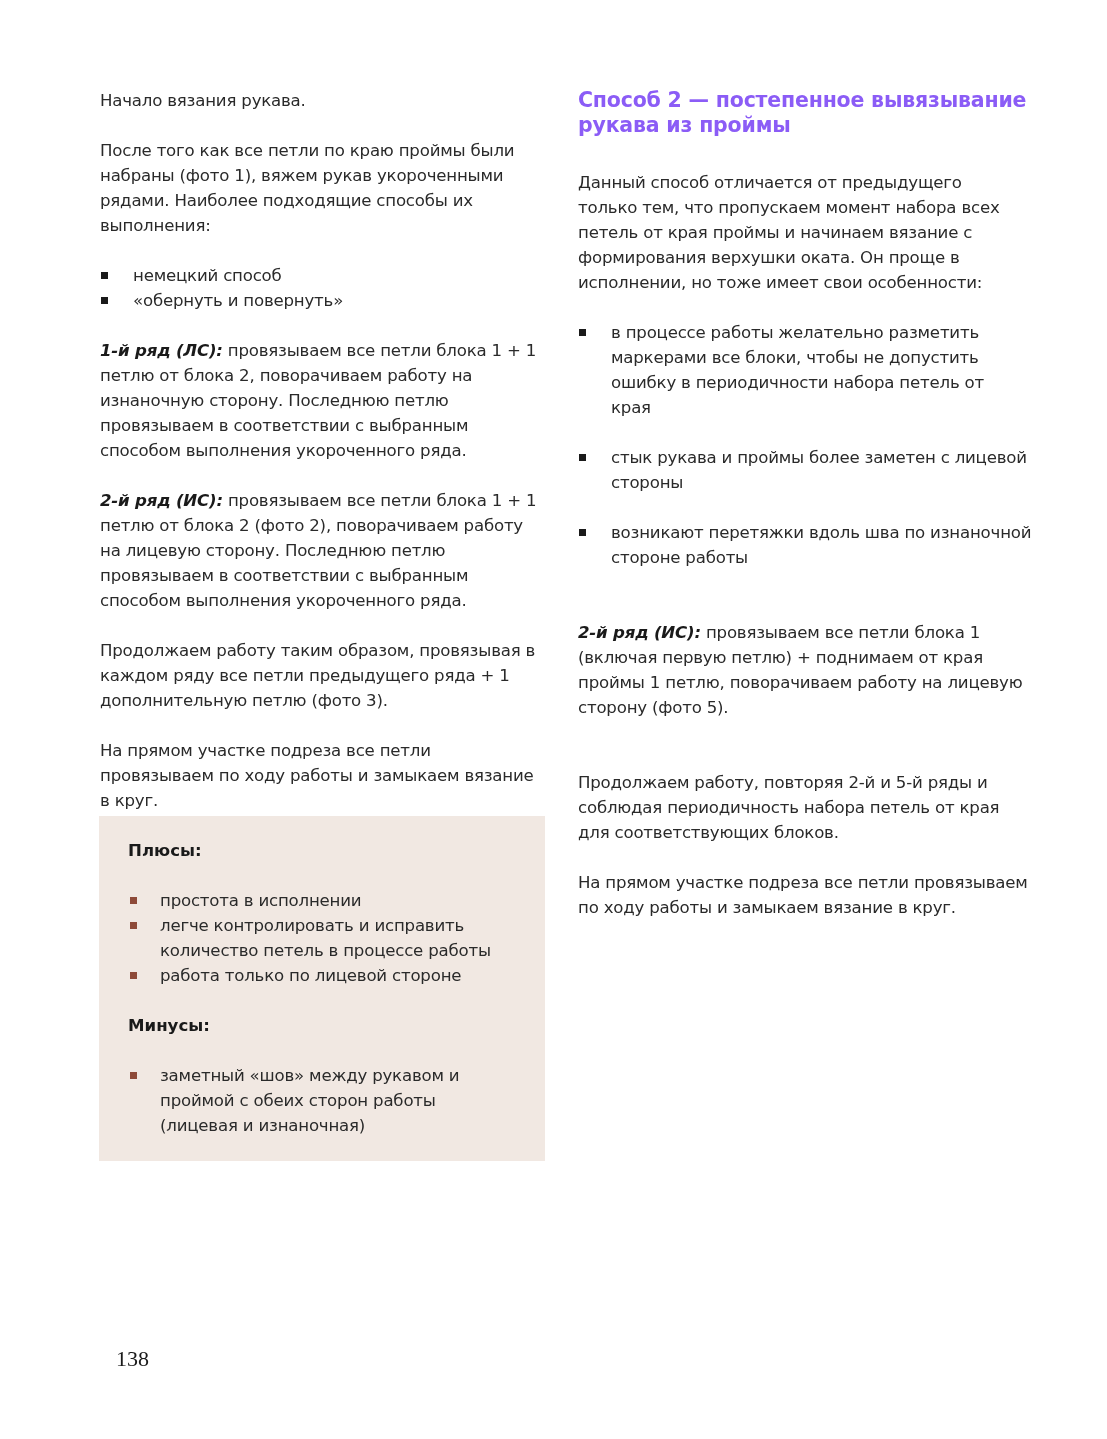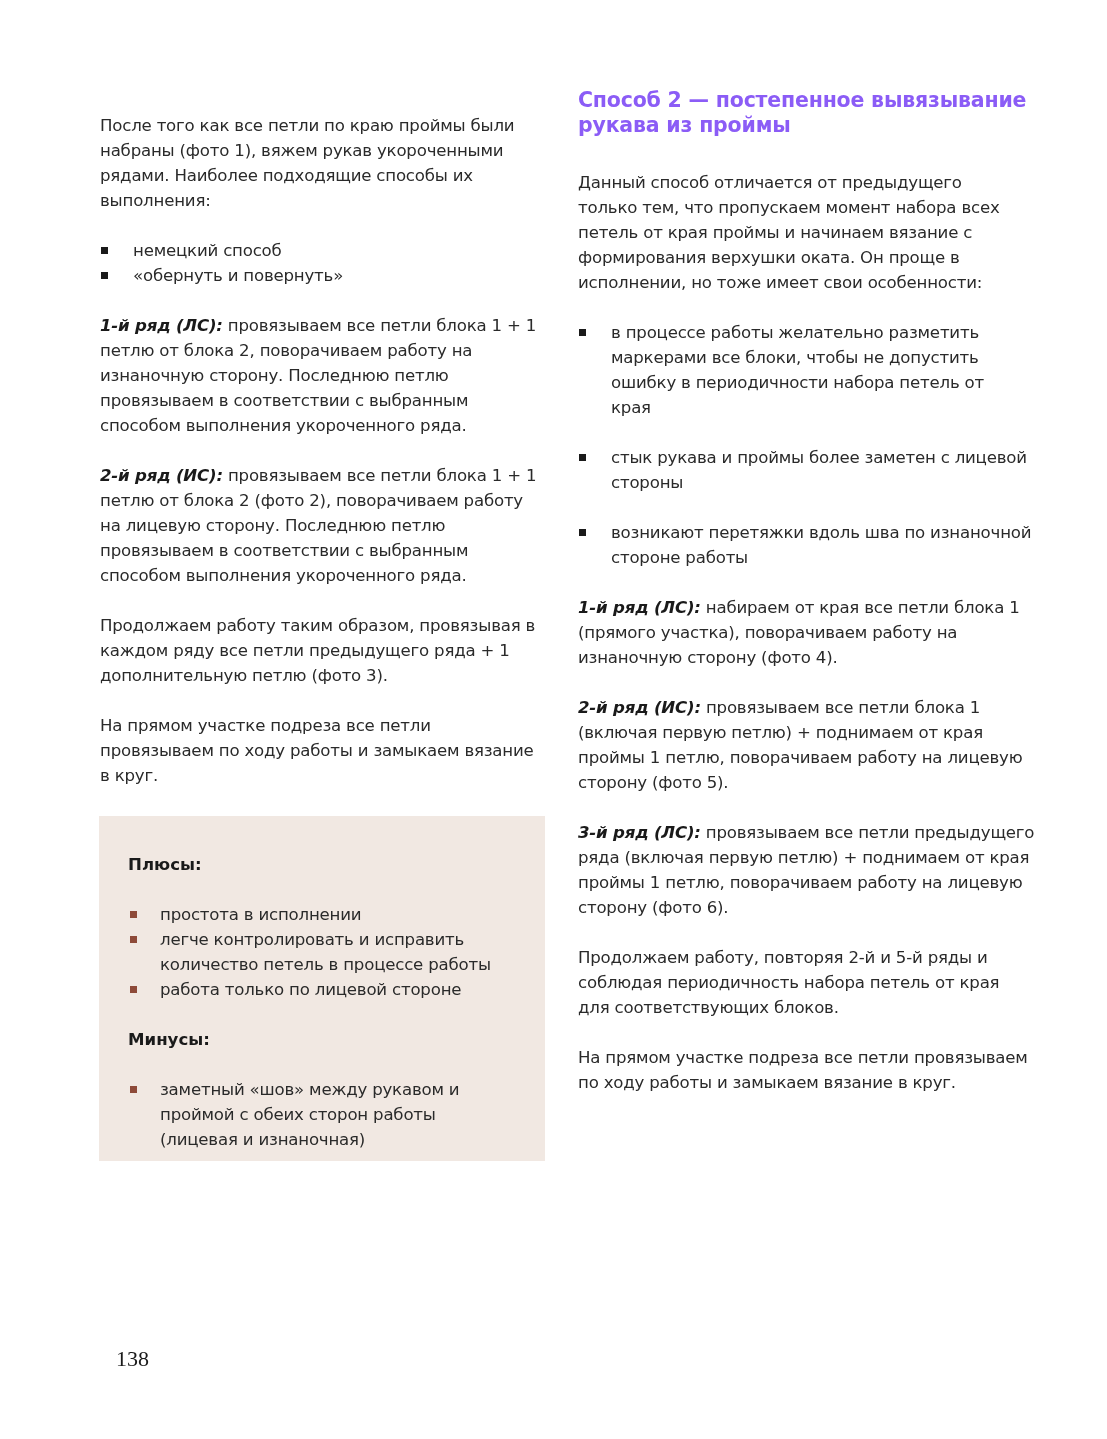--- a/index.html
+++ b/index.html
@@ -19,33 +19,34 @@
     }
     ul { list-style: none; margin: 0; padding: 0; }
     li { position: relative; padding-left: 33px; font-size: 16.6px; line-height: 25px; letter-spacing: -0.2px; }
     li .bullet {
       position: absolute; left: 1px; top: 9px; width: 7px; height: 7px; background: #1a1a1a;
     }
     .box {
       position: absolute; left: 99px; top: 816px; width: 446px; height: 345px;
       background: #f1e8e2;
     }
-    .box-inner { padding: 36px 28px 0 29px; }
+    .box-inner { padding: 22px 28px 0 29px; }
     .box h3 { margin: 0; font-size: 16.6px; line-height: 25px; font-weight: bold; color: #1a1a1a; }
     .box li { padding-left: 32px; }
     .box li .bullet { background: #8e4a39; left: 2px; }
     .page-number {
       position: absolute; left: 116px; top: 1346px; font-family: "Liberation Serif", serif;
       font-size: 22px; color: #1a1a1a;
     }
   </style>
 </head>
 <body>
 
 <div class="col col-left">
+  <p>Начало вязания рукава.</p>
   <div class="gap"></div>
   <p style="width:440px">После того как все петли по краю проймы были набраны (фото 1), вяжем рукав укороченными рядами. Наиболее подходящие способы их выполнения:</p>
   <div class="gap"></div>
   <ul>
     <li><span class="bullet"></span><span>немецкий способ</span></li>
     <li><span class="bullet"></span><span>«обернуть и повернуть»</span></li>
   </ul>
   <div class="gap"></div>
   <p style="width:440px"><span class="bold">1-й ряд (ЛС):</span><span> провязываем все петли блока 1 + 1 петлю от блока 2, поворачиваем работу на изнаночную сторону. Последнюю петлю провязываем в соответствии с выбранным способом выполнения укороченного ряда.</span></p>
   <div class="gap"></div>
@@ -80,24 +81,22 @@
   <p style="width:445px">Данный способ отличается от предыдущего только тем, что пропускаем момент набора всех петель от края проймы и начинаем вязание с формирования верхушки оката. Он проще в исполнении, но тоже имеет свои особенности:</p>
   <div class="gap"></div>
   <ul>
     <li style="width:395px"><span class="bullet"></span><span>в процессе работы желательно разметить маркерами все блоки, чтобы не допустить ошибку в периодичности набора петель от края</span></li>
     <div class="gap"></div>
     <li><span class="bullet"></span><span>стык рукава и проймы более заметен с лицевой стороны</span></li>
     <div class="gap"></div>
     <li><span class="bullet"></span><span>возникают перетяжки вдоль шва по изнаночной стороне работы</span></li>
   </ul>
   <div class="gap"></div>
-  <p><span class="bold">1-й ряд (ЛС):</span><span> набираем от края все петли блока 1 (прямого участка), поворачиваем работу на изнаночную сторону (фото 4).</span></p>
   <div class="gap"></div>
   <p><span class="bold">2-й ряд (ИС):</span><span> провязываем все петли блока 1 (включая первую петлю) + поднимаем от края проймы 1 петлю, поворачиваем работу на лицевую сторону (фото 5).</span></p>
   <div class="gap"></div>
-  <p><span class="bold">3-й ряд (ЛС):</span><span> провязываем все петли предыдущего ряда (включая первую петлю) + поднимаем от края проймы 1 петлю, поворачиваем работу на лицевую сторону (фото 6).</span></p>
   <div class="gap"></div>
   <p style="width:440px">Продолжаем работу, повторяя 2-й и 5-й ряды и соблюдая периодичность набора петель от края для соответствующих блоков.</p>
   <div class="gap"></div>
   <p>На прямом участке подреза все петли провязываем по ходу работы и замыкаем вязание в круг.</p>
 </div>
 
 <div class="page-number">138</div>
 
 </body></html>

